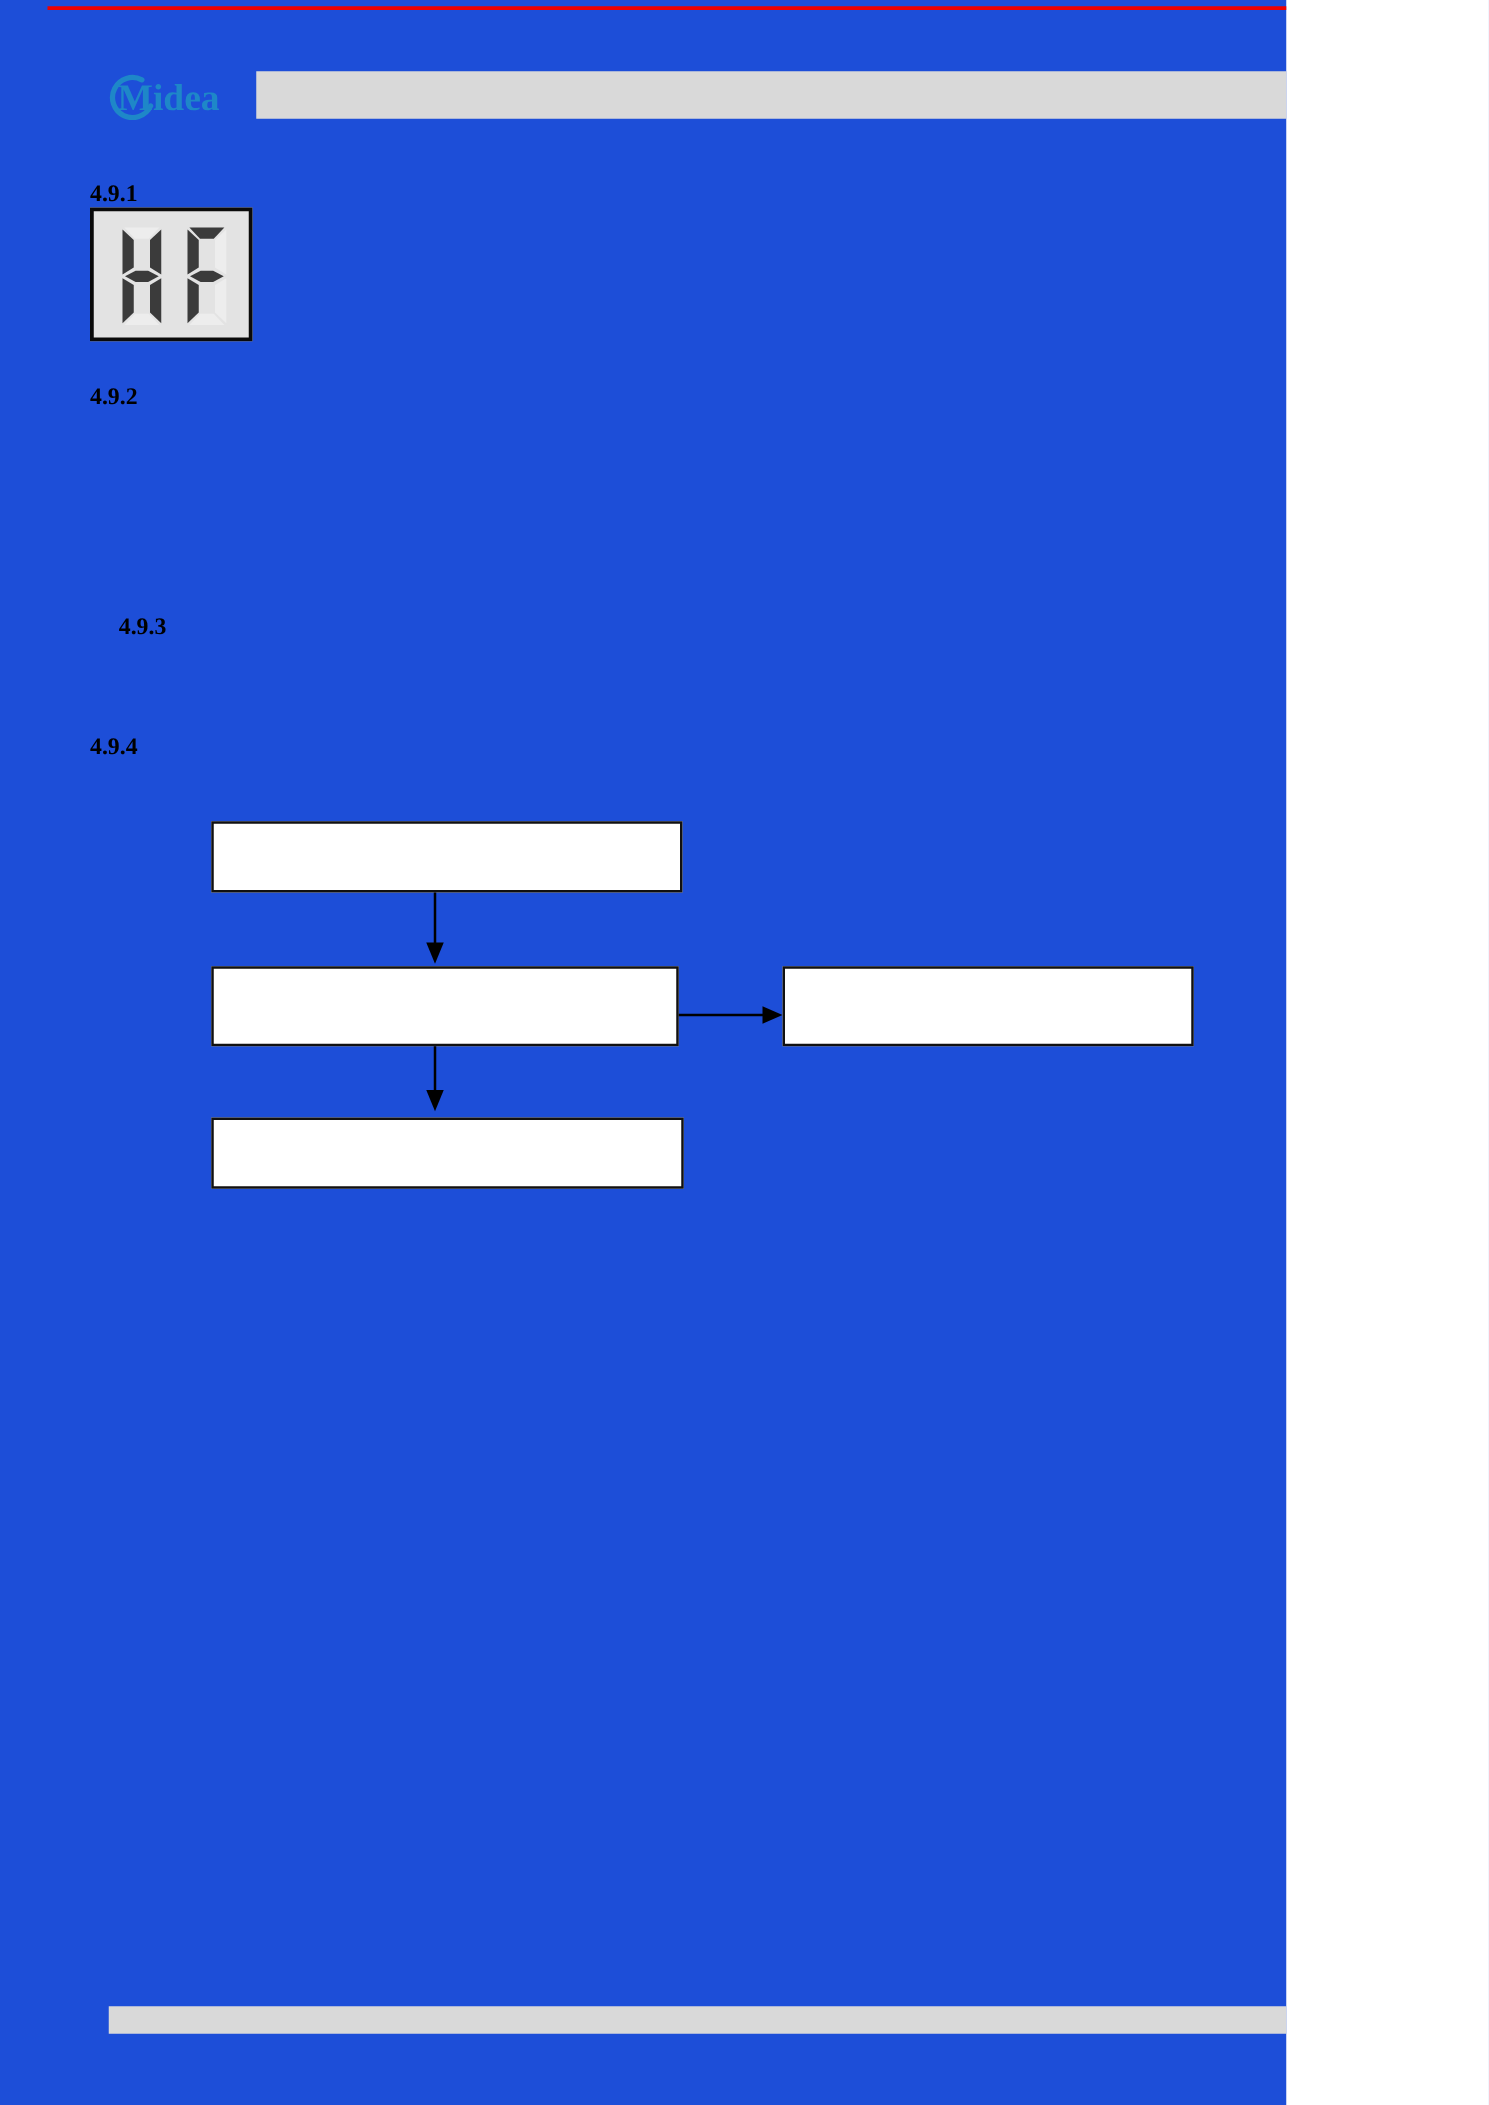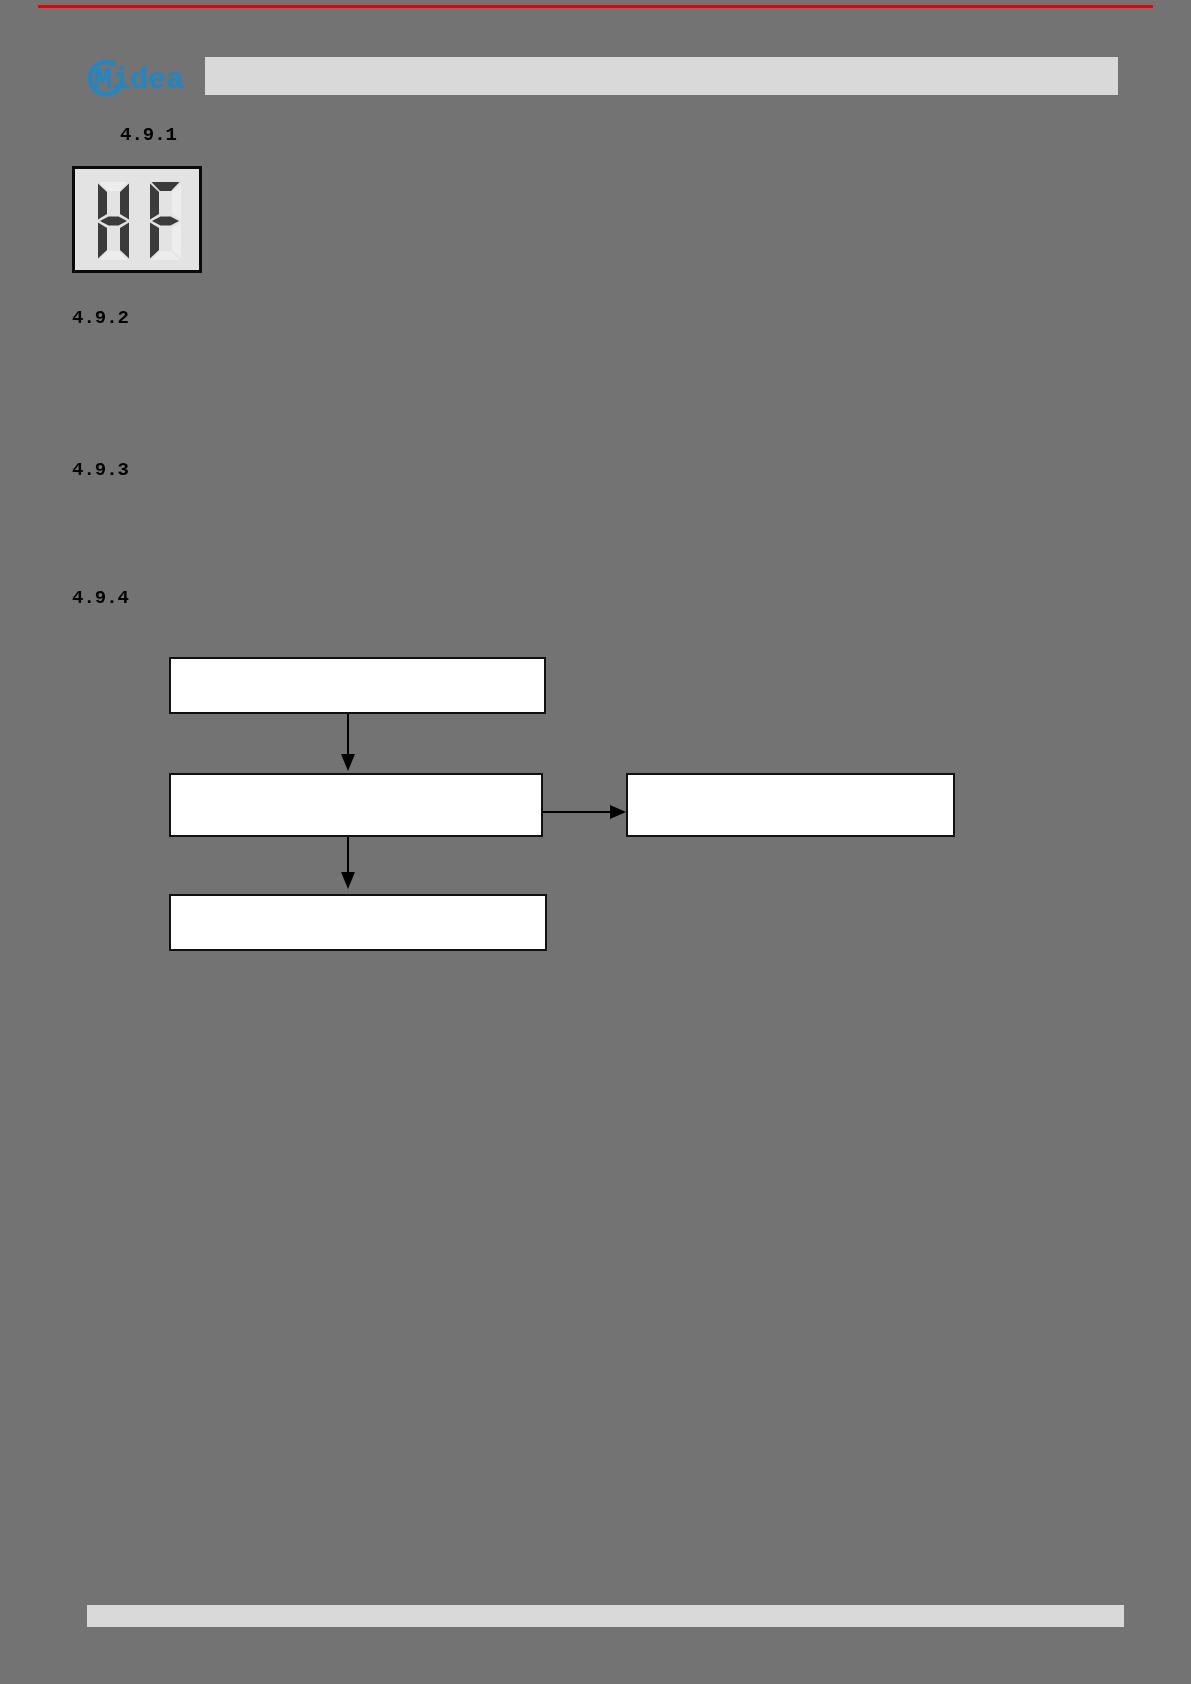--- a/index.html
+++ b/index.html
@@ -1,42 +1,42 @@
 <!DOCTYPE html>
 <html><head>
 <meta charset="utf-8">
 <title></title>
 <style>
   html,body{margin:0;padding:0;background:#ffffff;}
   .page{
     position:relative;
-    width:1191px;height:1684px;
-    background:#737373;
-    font-family:Liberation Mono, monospace;
+    width:1029px;height:1684px;
+    background:#1d4ed8;
+    font-family:Liberation Serif, serif;
     overflow:hidden;
   }
   .top-rule{
     position:absolute;left:38px;top:5px;width:1115px;height:3px;
     background:#ee0000;
   }
   .logo{
     position:absolute;left:86px;top:54px;width:100px;height:42px;
   }
   .header-bar{
     position:absolute;left:205px;top:57px;width:913px;height:38px;
     background:#d9d9d9;
   }
   .sec{
     position:absolute;left:72px;margin:0;
     font-size:19px;line-height:20px;font-weight:700;color:#000;
     white-space:nowrap;
   }
-  #sec1{top:125px;margin-left:48px;}
+  #sec1{top:146px;}
   #sec2{top:308px;}
-  #sec3{top:460px;}
+  #sec3{top:492px;margin-left:23px;}
   #sec4{top:588px;}
   .seg-panel{
     position:absolute;left:72px;top:166px;
     width:124px;height:101px;
     background:#e3e3e3;
     border:3px solid #0a0a0a;
   }
   .flow-box{
     position:absolute;box-sizing:border-box;
     background:#ffffff;border:2px solid #111111;

